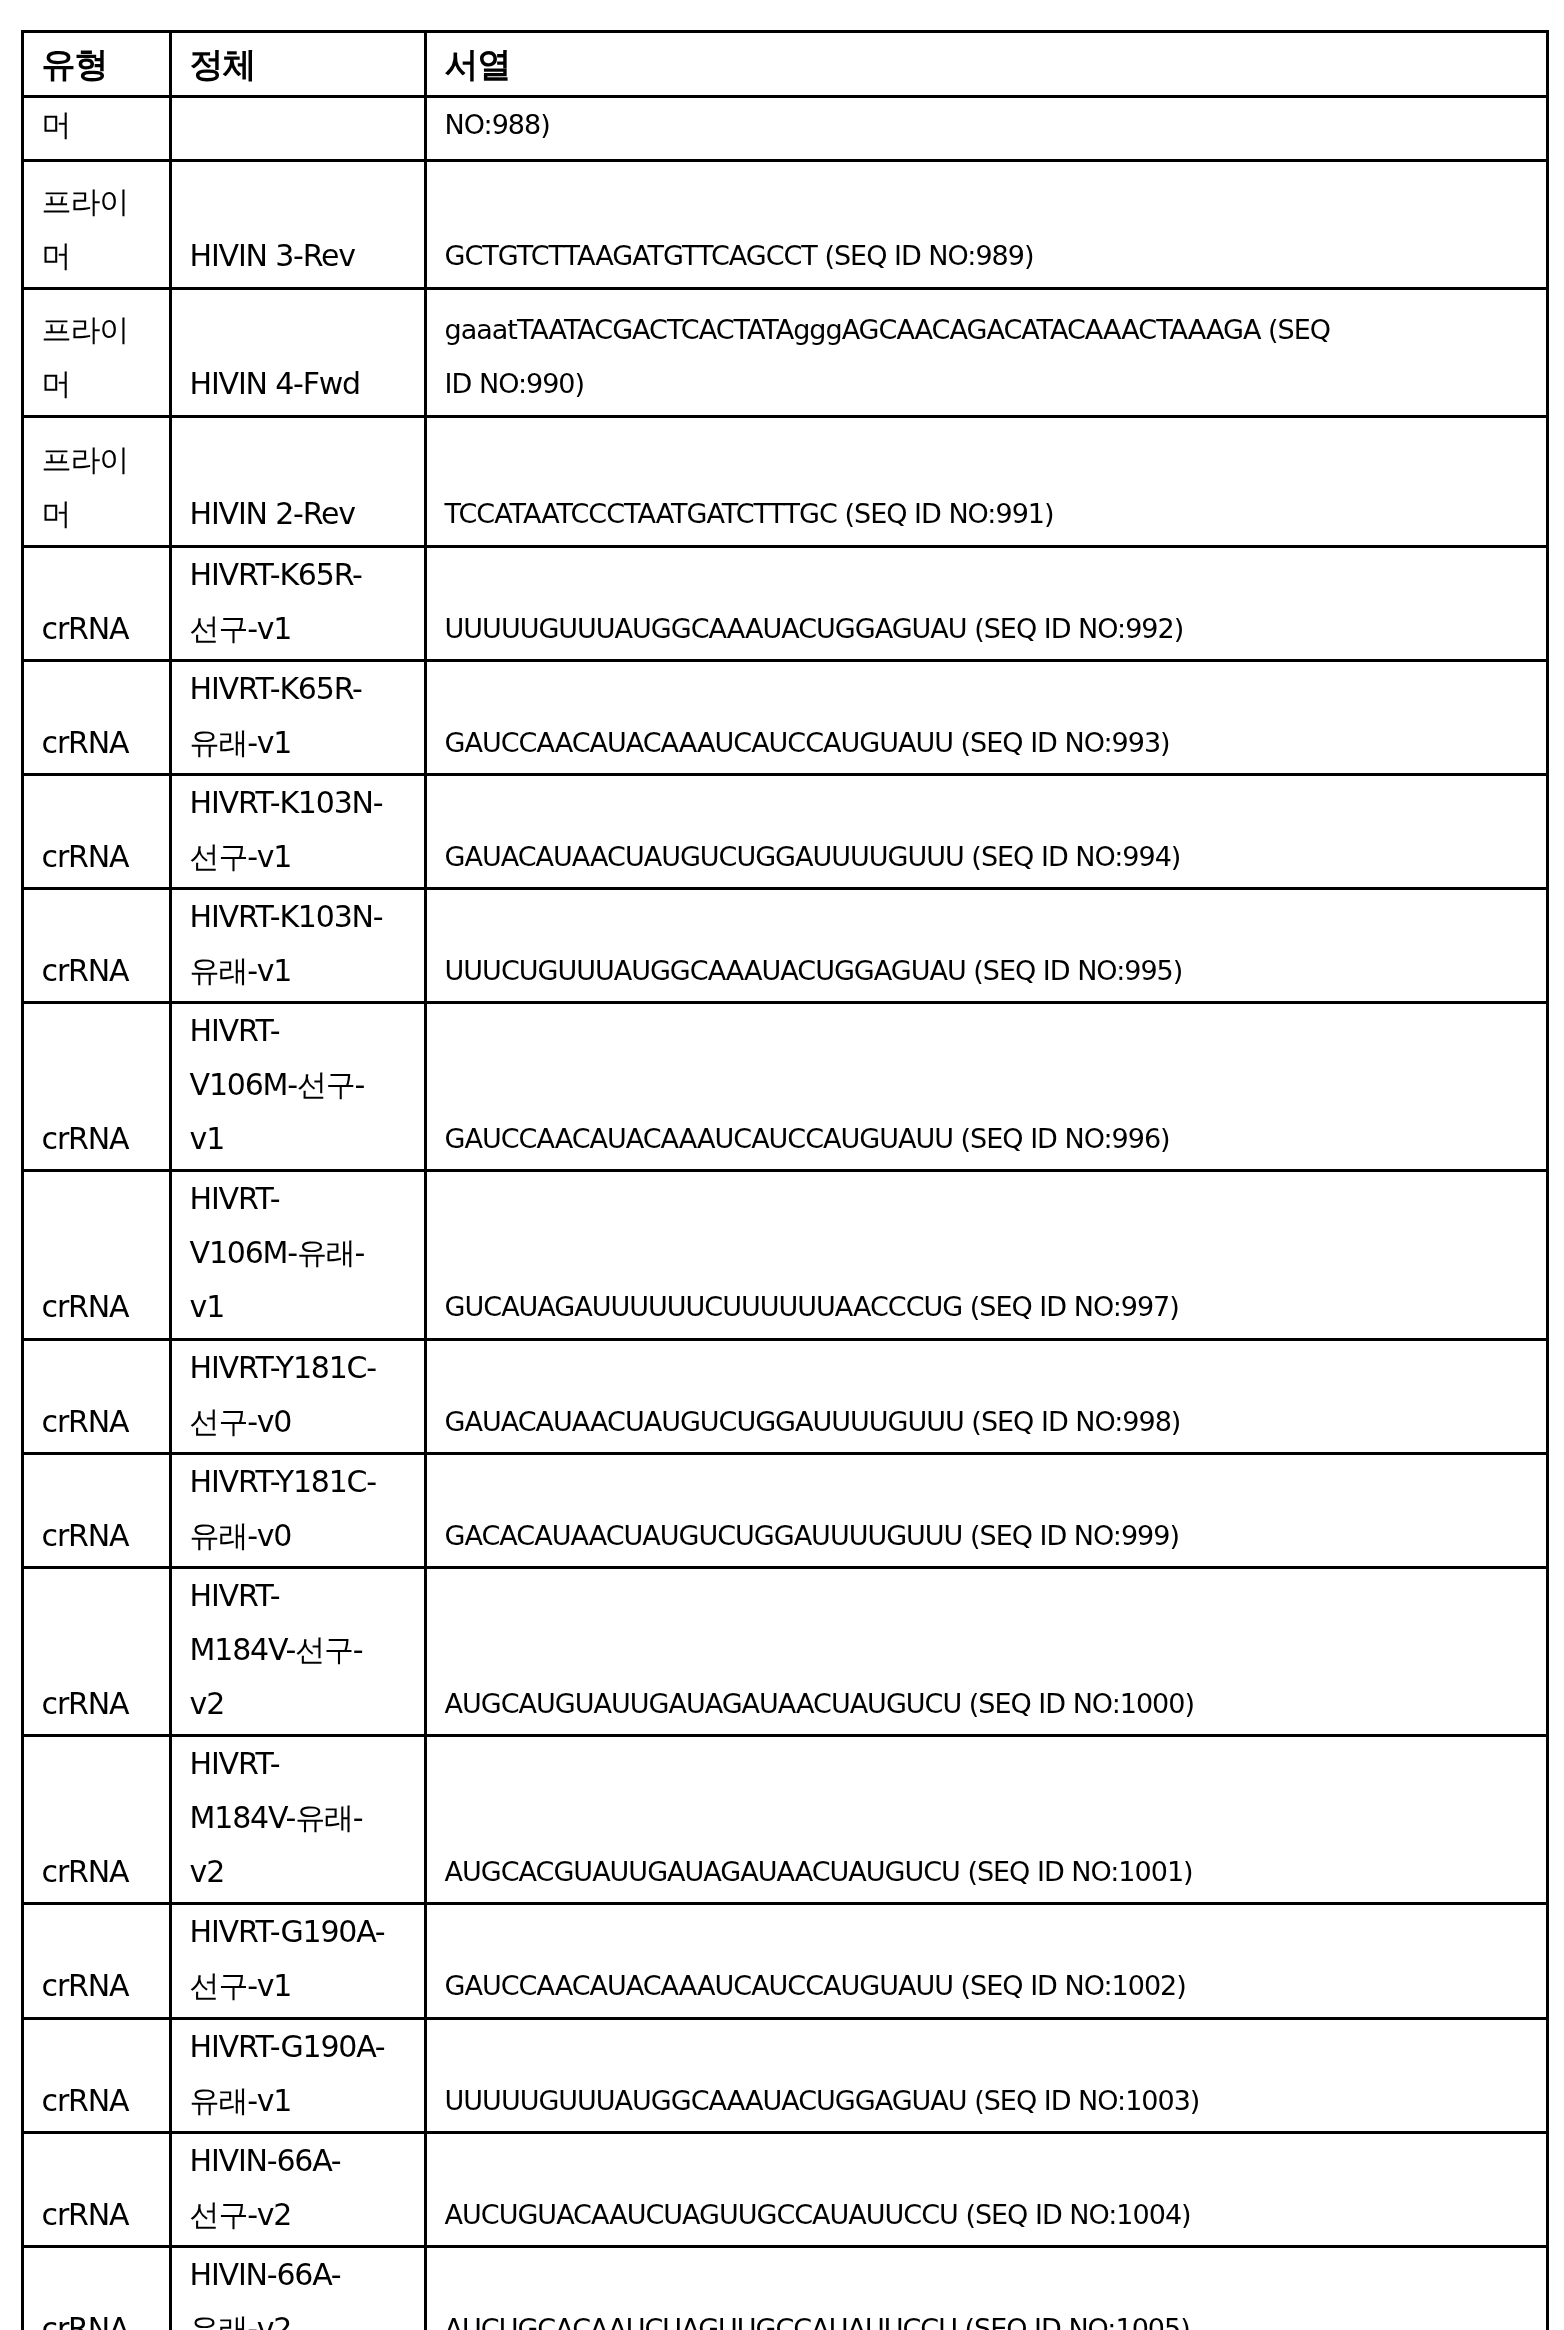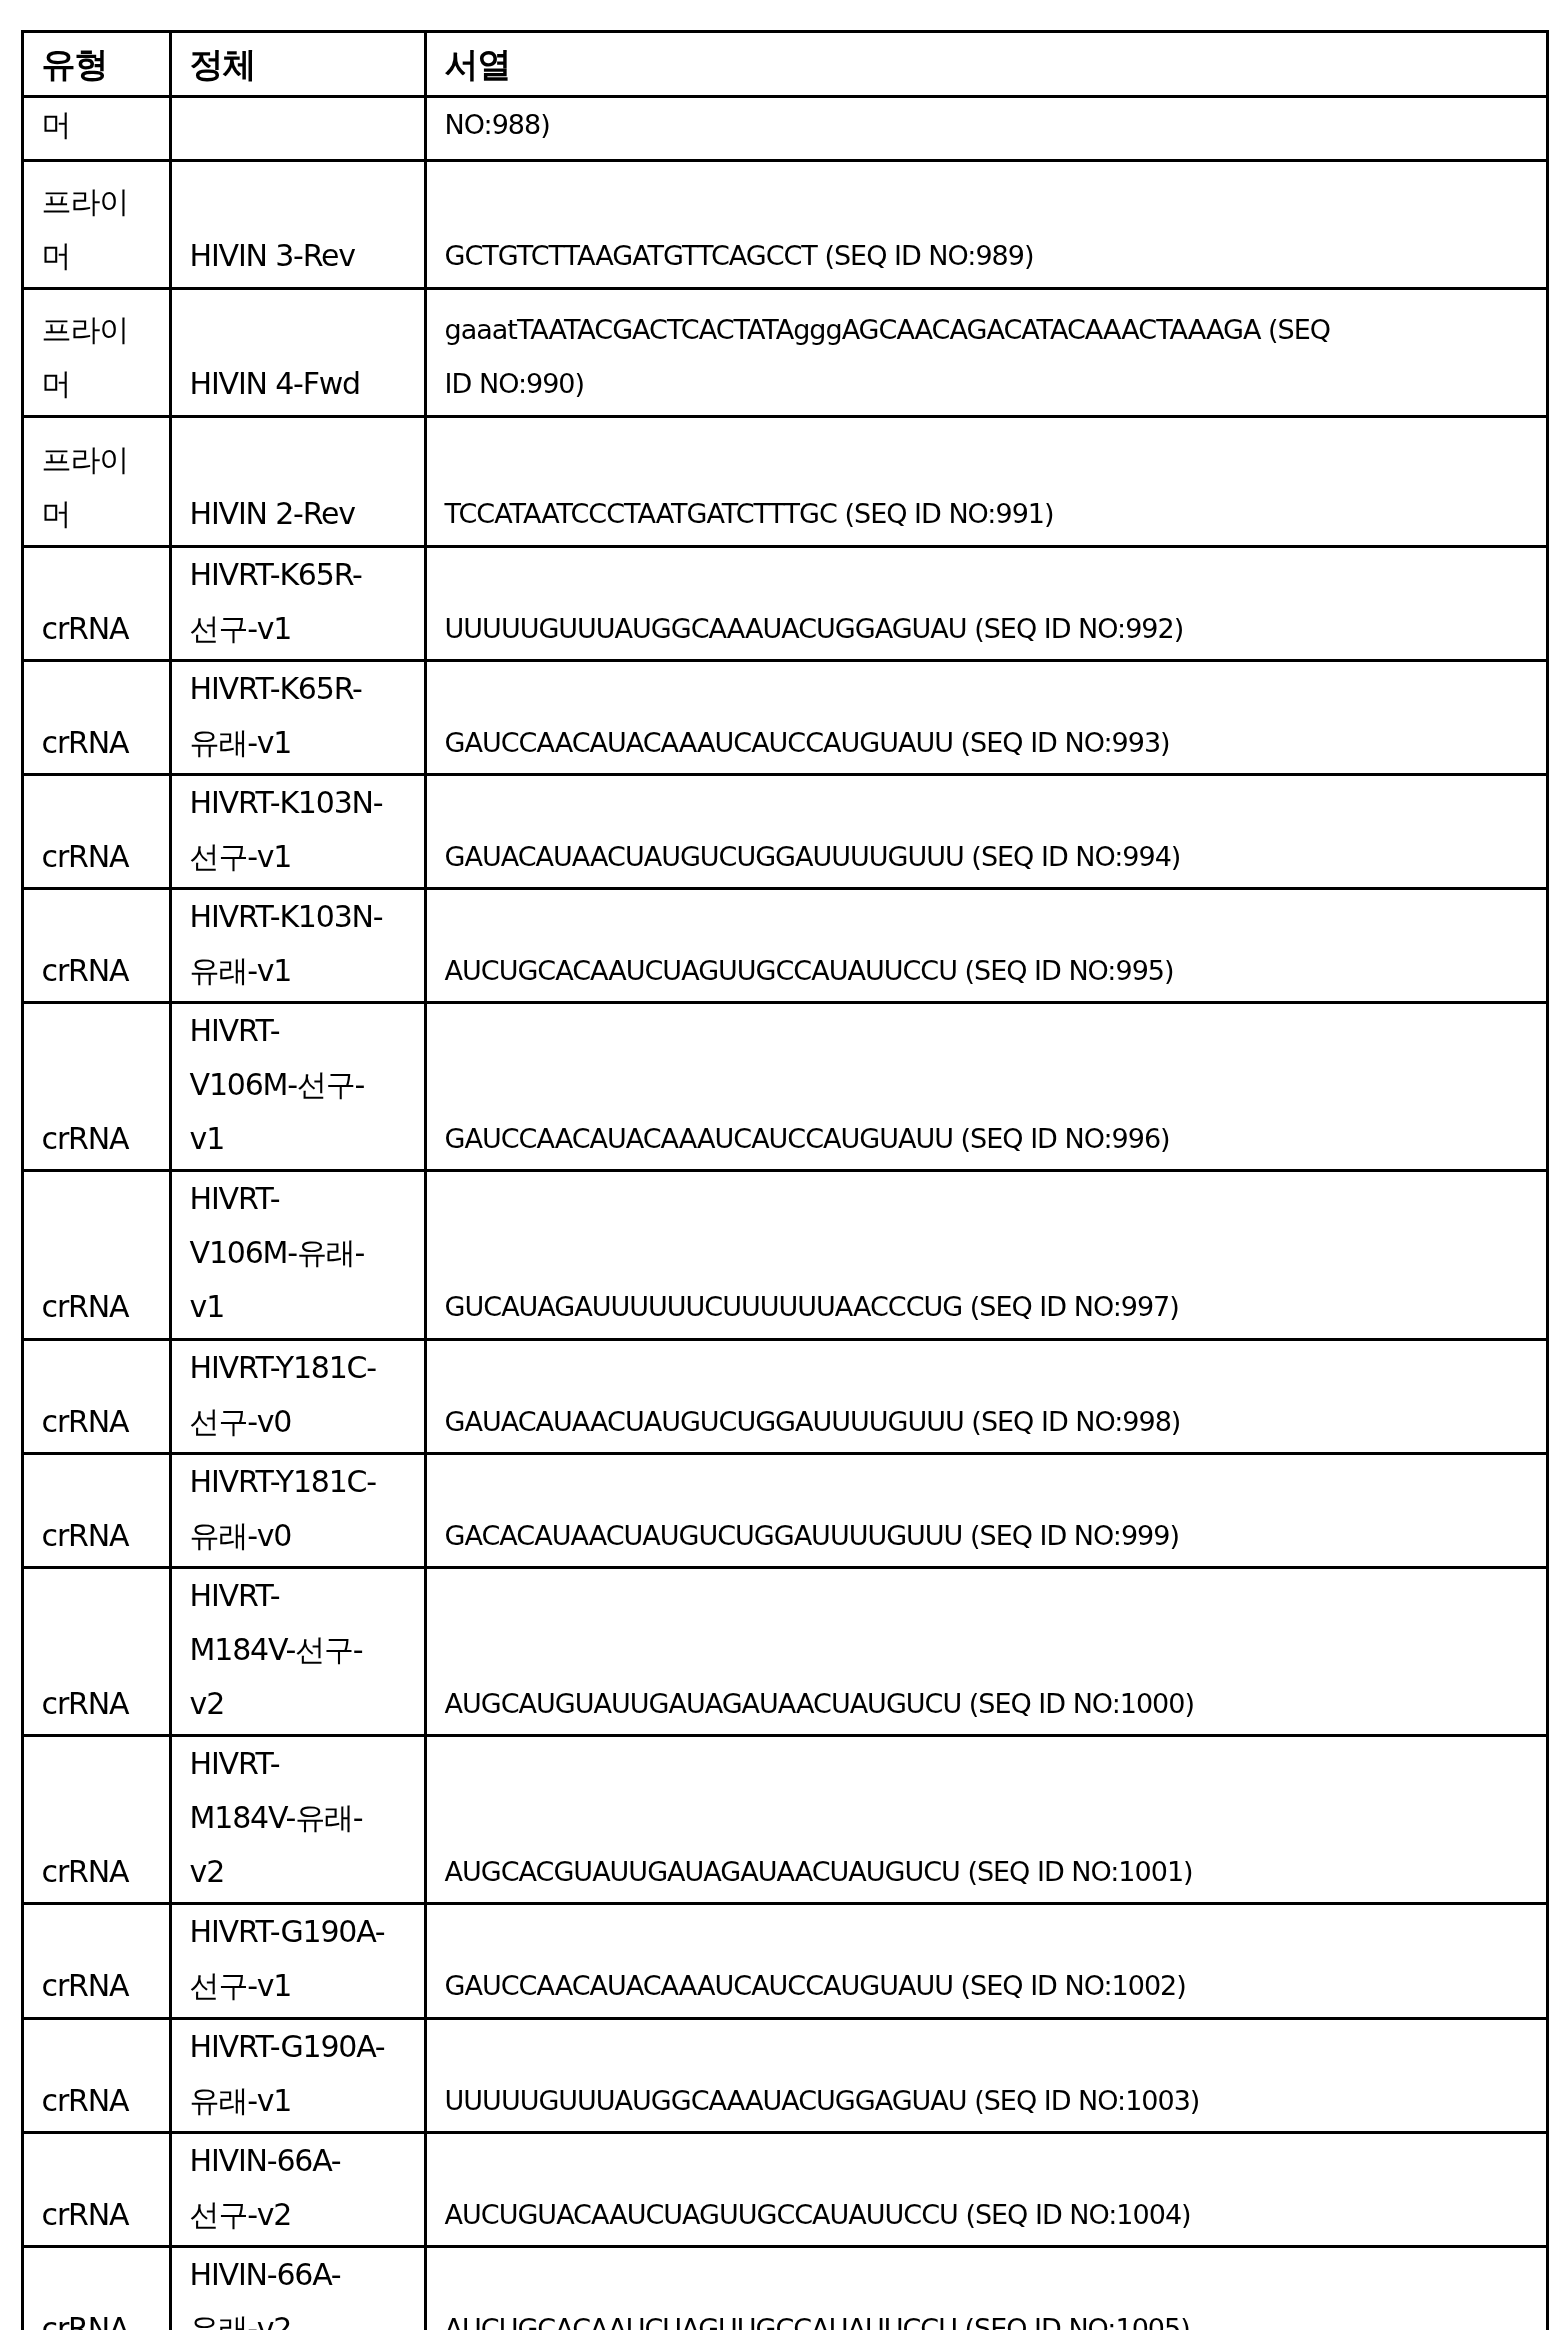--- a/index.html
+++ b/index.html
@@ -77,21 +77,21 @@
       <tr style="height: 110px;">
         <td>crRNA</td>
         <td>HIVRT-K103N-
 선구-v1</td>
         <td class="seq">GAUACAUAACUAUGUCUGGAUUUUGUUU (SEQ ID NO:994)</td>
       </tr>
       <tr style="height: 110px;">
         <td>crRNA</td>
         <td>HIVRT-K103N-
 유래-v1</td>
-        <td class="seq">AUCUGCACAAUCUAGUUGCCAUAUUCCU (SEQ ID NO:995)</td>
+        <td class="seq">UUUCUGUUUAUGGCAAAUACUGGAGUAU (SEQ ID NO:995)</td>
       </tr>
       <tr style="height: 155px;">
         <td>crRNA</td>
         <td>HIVRT-
 V106M-선구-
 v1</td>
         <td class="seq">GAUCCAACAUACAAAUCAUCCAUGUAUU (SEQ ID NO:996)</td>
       </tr>
       <tr style="height: 155px;">
         <td>crRNA</td>

